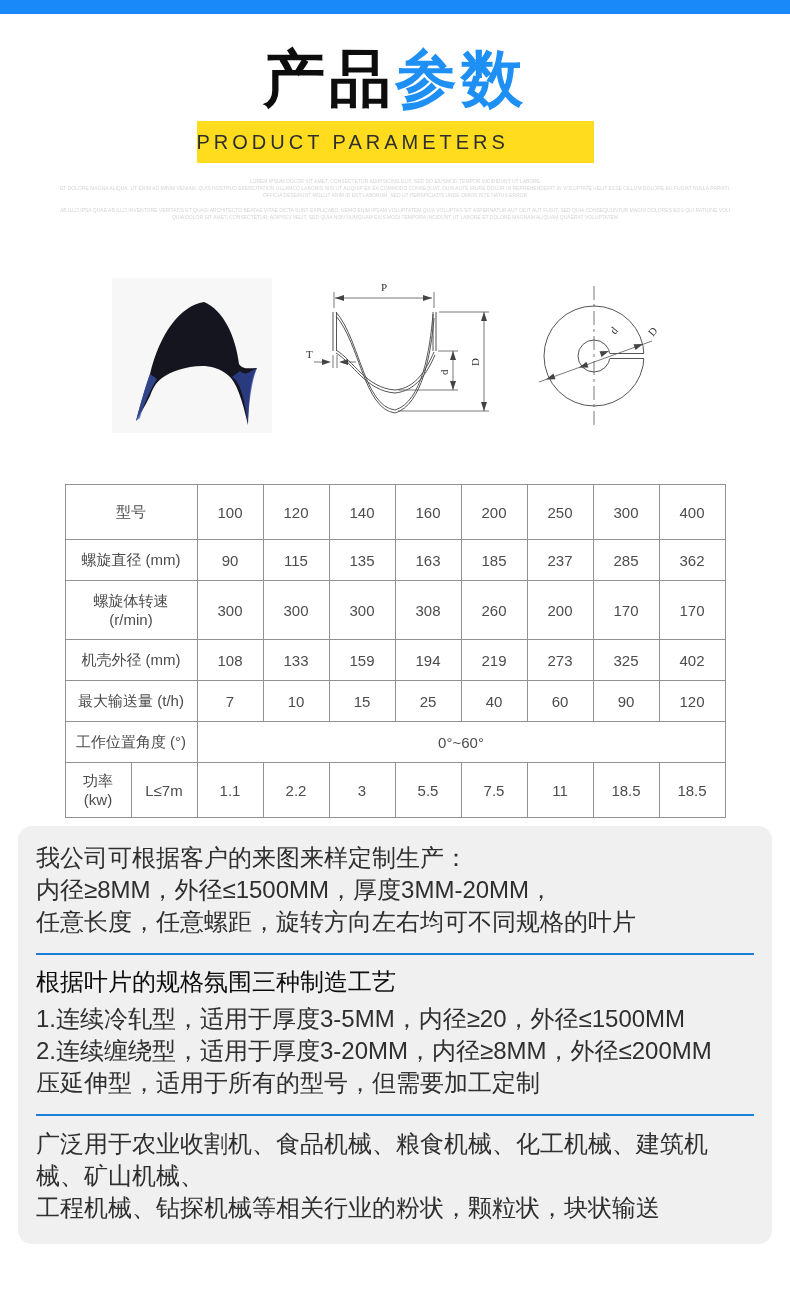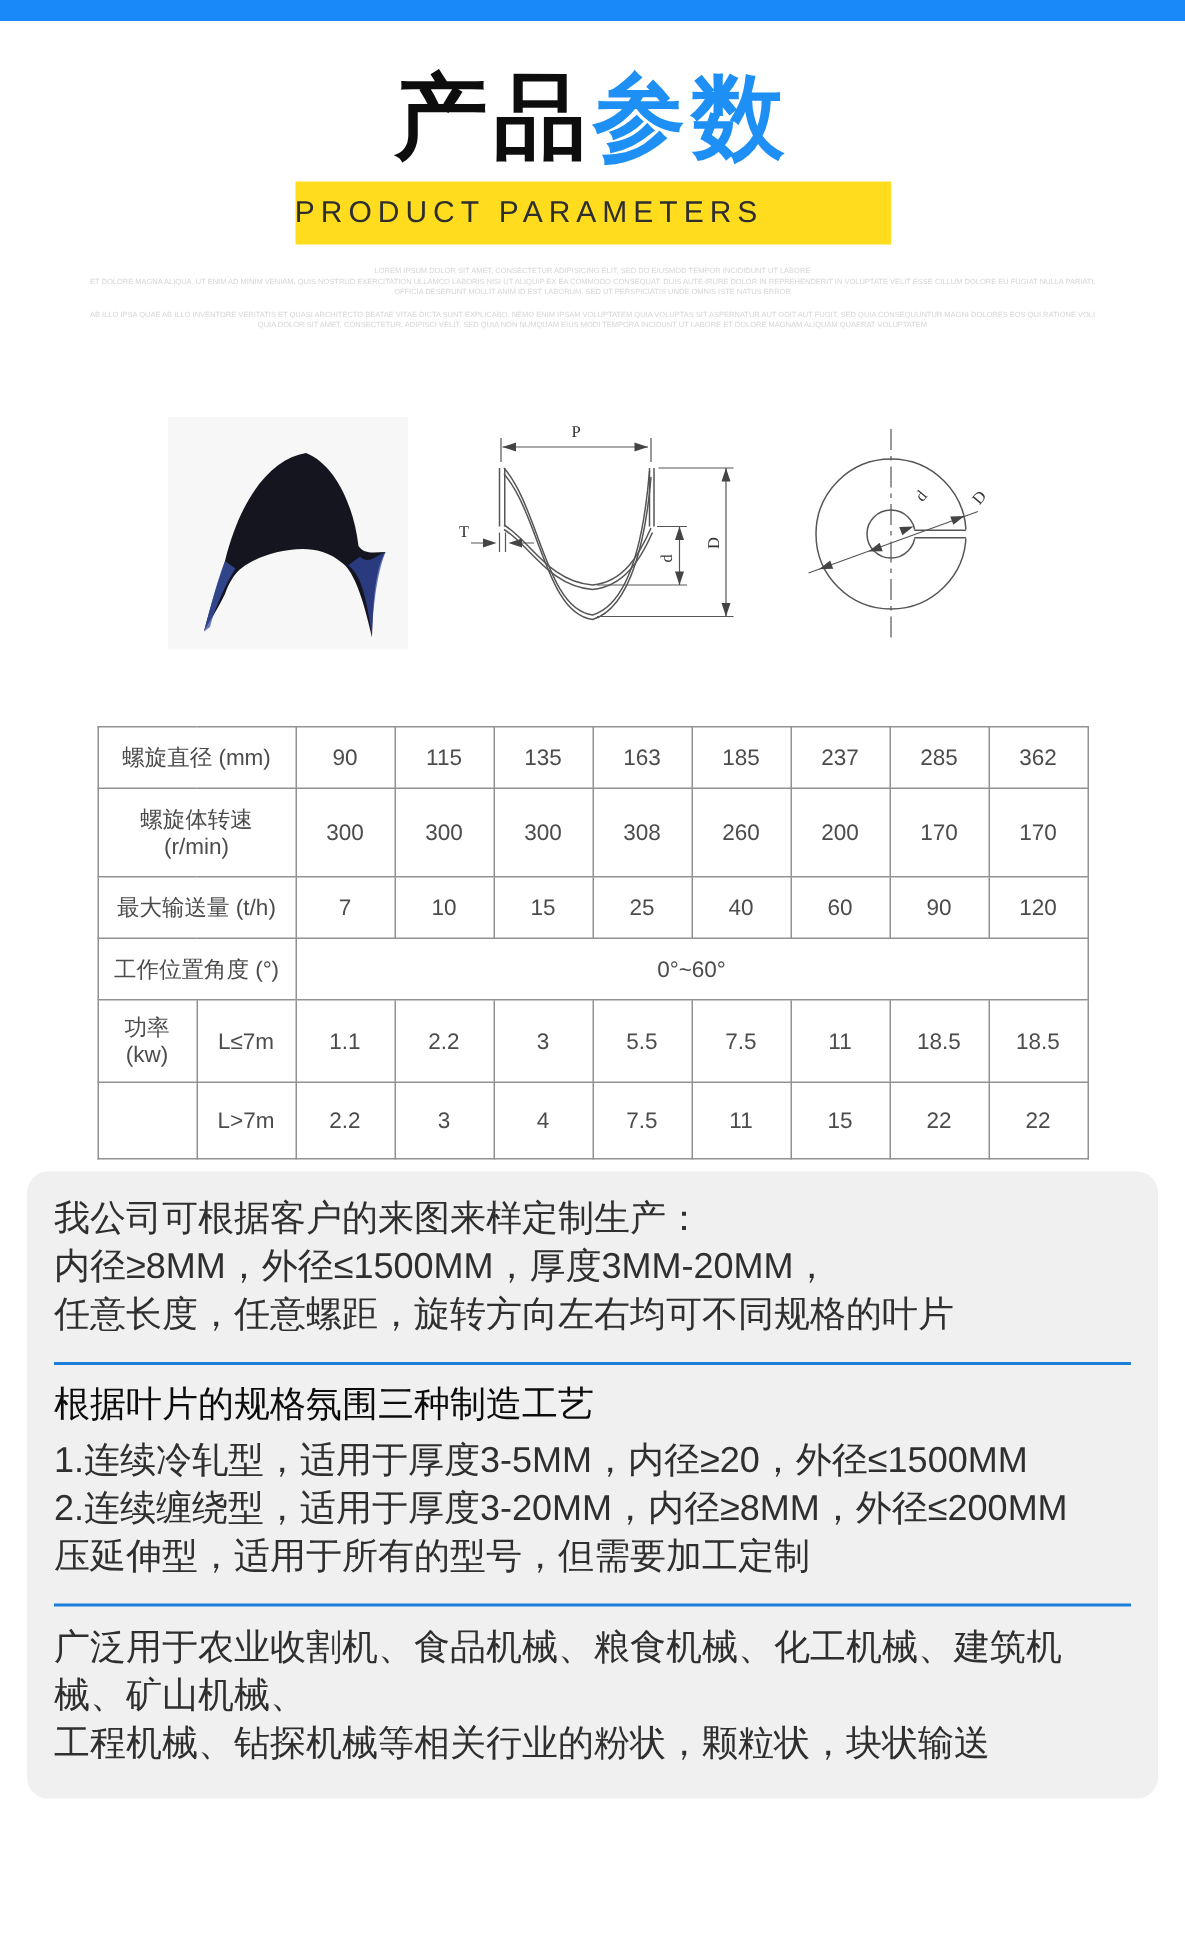--- a/index.html
+++ b/index.html
@@ -133,20 +133,31 @@
       <col width="66">
       <col width="66">
       <col width="66">
       <col width="66">
       <col width="66">
       <col width="66">
       <col width="66">
       <col width="66">
     </colgroup>
   <tbody>
+      <tr class="h50">
+    <td colspan="2">型号</td>
+    <td>100</td>
+    <td>120</td>
+    <td>140</td>
+    <td>160</td>
+    <td>200</td>
+    <td>250</td>
+    <td>300</td>
+    <td>400</td>
+  </tr>
   <tr class="h36">
     <td colspan="2">螺旋直径 (mm)</td>
     <td>90</td>
     <td>115</td>
     <td>135</td>
     <td>163</td>
     <td>185</td>
     <td>237</td>
     <td>285</td>
     <td>362</td>
@@ -155,20 +166,31 @@
     <td colspan="2">螺旋体转速
 (r/min)</td>
     <td>300</td>
     <td>300</td>
     <td>300</td>
     <td>308</td>
     <td>260</td>
     <td>200</td>
     <td>170</td>
     <td>170</td>
+  </tr>
+  <tr class="h36">
+    <td colspan="2">机壳外径 (mm)</td>
+    <td>108</td>
+    <td>133</td>
+    <td>159</td>
+    <td>194</td>
+    <td>219</td>
+    <td>273</td>
+    <td>325</td>
+    <td>402</td>
   </tr>
   <tr class="h36">
     <td colspan="2">最大输送量 (t/h)</td>
     <td>7</td>
     <td>10</td>
     <td>15</td>
     <td>25</td>
     <td>40</td>
     <td>60</td>
     <td>90</td>
@@ -184,32 +206,20 @@
     <td>L≤7m</td>
     <td>1.1</td>
     <td>2.2</td>
     <td>3</td>
     <td>5.5</td>
     <td>7.5</td>
     <td>11</td>
     <td>18.5</td>
     <td>18.5</td>
   </tr>
-  <tr class="h46">
-    <td></td>
-    <td>L&gt;7m</td>
-    <td>2.2</td>
-    <td>3</td>
-    <td>4</td>
-    <td>7.5</td>
-    <td>11</td>
-    <td>15</td>
-    <td>22</td>
-    <td>22</td>
-  </tr>
 </tbody>
   </table>
 
 <div class="card">
   <div>
     <div class="line">我公司可根据客户的来图来样定制生产：</div>
     <div class="line">内径≥8MM，外径≤1500MM，厚度3MM-20MM，</div>
     <div class="line">任意长度，任意螺距，旋转方向左右均可不同规格的叶片</div>
   </div>
   <hr class="divider">

